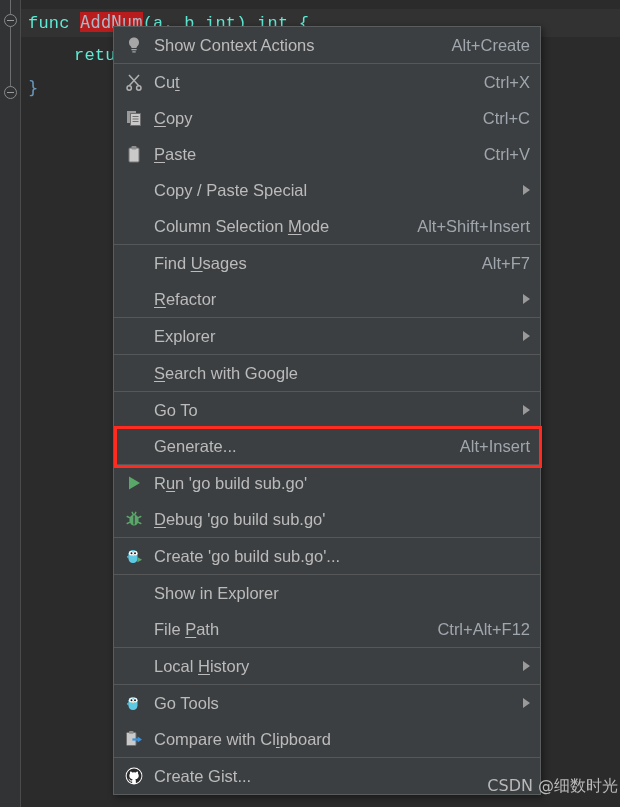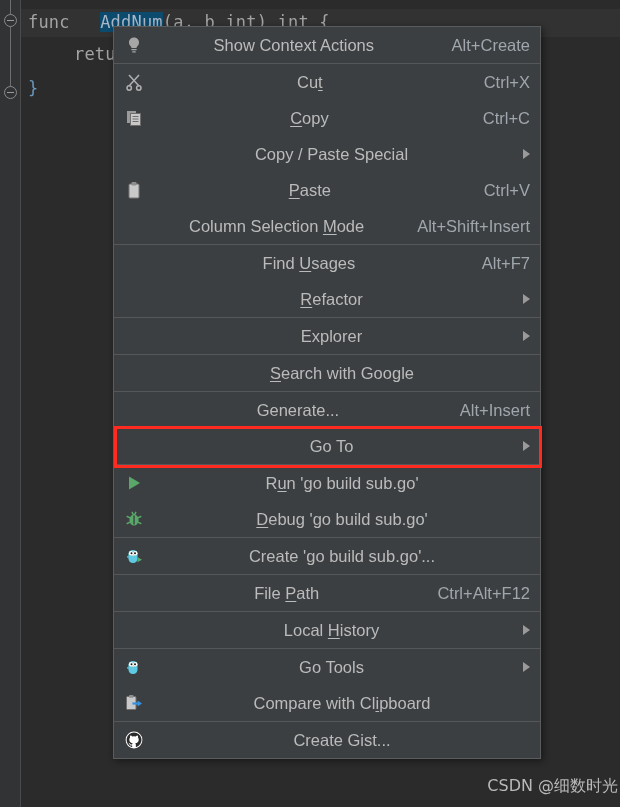--- a/index.html
+++ b/index.html
@@ -67,25 +67,24 @@
     left: 28px;
     font-family: "DejaVu Sans Mono", monospace;
     font-size: 17px;
     letter-spacing: 0.2px;
     white-space: pre;
     color: #a9b7c6;
   }
   #code-l1 { top: 12px; }
   #code-l2 { top: 44px; left: 74px; }
   #code-l3 { top: 78px; }
-  .kw { color: #a3a3a3; }
+  .kw { color: #5eead4; font-family: Liberation Mono, monospace; }
   .sel {
-    background: #0c4a6e;
+    background: #b91c1c;
     color: #a9b7c6;
-    margin-left: 20px;
   }
   .curly { color: #6897bb; }
 
   
   #context-menu {
     position: absolute;
     left: 113px;
     top: 26px;
     width: 428px;
     background: #3c3f41;
@@ -99,21 +98,20 @@
     position: relative;
     display: flex;
     align-items: center;
     height: 36px;
     padding: 0 10px 0 6px;
     box-sizing: border-box;
     color: #bbbbbb;
     font-size: 16.5px;
     cursor: default;
     white-space: nowrap;
-    text-align: center;
   }
   .menu-item .icon-slot {
     width: 28px;
     min-width: 28px;
     height: 22px;
     display: flex;
     align-items: center;
     justify-content: center;
     margin-right: 6px;
   }
@@ -228,36 +226,36 @@
           <line x1="8.5" y1="8.5" x2="14.5" y2="8.5"></line>
           <line x1="8.5" y1="11" x2="14.5" y2="11"></line>
           <line x1="8.5" y1="13.5" x2="14.5" y2="13.5"></line>
         </g>
       </svg>
         </span>
         <span class="label"><u>C</u>opy</span>
         <span class="shortcut">Ctrl+C</span>
       </div>
       <div class="menu-item">
-        <span class="icon-slot"></span>
-        <span class="label">Copy / Paste Special</span>
-        <span class="submenu-arrow"></span>
-      </div>
-      <div class="menu-item">
         <span class="icon-slot">
           <svg width="20" height="20" viewBox="0 0 20 20">
         <rect x="5" y="4" width="10" height="14" rx="1" fill="#c9c9c9" stroke="#777" stroke-width="1"></rect>
         <rect x="7.5" y="2" width="5" height="3.4" rx="0.8" fill="#8e8e8e"></rect>
       </svg>
         </span>
         <span class="label"><u>P</u>aste</span>
         <span class="shortcut">Ctrl+V</span>
       </div>
       <div class="menu-item">
         <span class="icon-slot"></span>
+        <span class="label">Copy / Paste Special</span>
+        <span class="submenu-arrow"></span>
+      </div>
+      <div class="menu-item">
+        <span class="icon-slot"></span>
         <span class="label">Column Selection <u>M</u>ode</span>
         <span class="shortcut">Alt+Shift+Insert</span>
       </div>
       <div class="separator"></div>
       <div class="menu-item">
         <span class="icon-slot"></span>
         <span class="label">Find <u>U</u>sages</span>
         <span class="shortcut">Alt+F7</span>
       </div>
       <div class="menu-item">
@@ -272,27 +270,27 @@
         <span class="submenu-arrow"></span>
       </div>
       <div class="separator"></div>
       <div class="menu-item">
         <span class="icon-slot"></span>
         <span class="label"><u>S</u>earch with Google</span>
       </div>
       <div class="separator"></div>
       <div class="menu-item">
         <span class="icon-slot"></span>
+        <span class="label">Go To</span>
+        <span class="submenu-arrow"></span>
+      </div>
+      <div class="menu-item">
+        <span class="icon-slot"></span>
         <span class="label">Generate...</span>
         <span class="shortcut">Alt+Insert</span>
-      </div>
-      <div class="menu-item">
-        <span class="icon-slot"></span>
-        <span class="label">Go To</span>
-        <span class="submenu-arrow"></span>
       </div>
       <div class="separator"></div>
       <div class="menu-item">
         <span class="icon-slot">
           <svg width="20" height="20" viewBox="0 0 20 20">
         <path d="M5 3.5 L16 10 L5 16.5 Z" fill="#59a869"></path>
       </svg>
         </span>
         <span class="label">R<u>u</u>n 'go build sub.go'</span>
       </div>
@@ -325,20 +323,24 @@
         <ellipse cx="9.2" cy="9.6" rx="1.1" ry="0.75" fill="#f6d2a2"></ellipse>
         <path d="M4.6 9 L2.8 11 L4.6 12.4 Z" fill="#5dc9e2"></path>
         <path d="M13.4 11 L18 13.7 L13.4 16.2 Z" fill="#59a869"></path>
       </svg>
         </span>
         <span class="label">Create 'go build sub.go'...</span>
       </div>
       <div class="separator"></div>
       <div class="menu-item">
         <span class="icon-slot"></span>
+        <span class="label">Show in Explorer</span>
+      </div>
+      <div class="menu-item">
+        <span class="icon-slot"></span>
         <span class="label">File <u>P</u>ath</span>
         <span class="shortcut">Ctrl+Alt+F12</span>
       </div>
       <div class="separator"></div>
       <div class="menu-item">
         <span class="icon-slot"></span>
         <span class="label">Local <u>H</u>istory</span>
         <span class="submenu-arrow"></span>
       </div>
       <div class="separator"></div>

